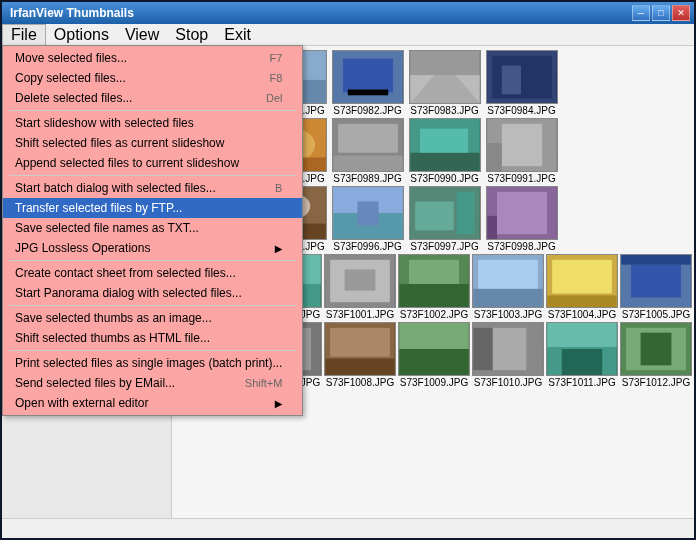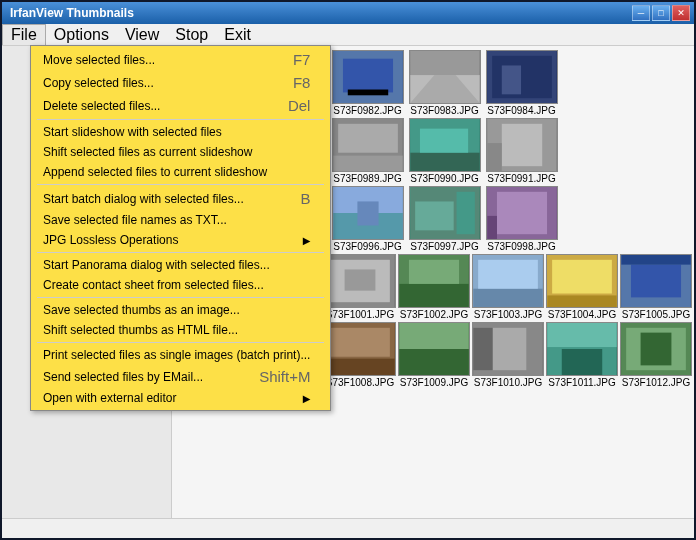--- a/index.html
+++ b/index.html
@@ -83,27 +83,26 @@
       color: black;
       border: 1px solid #aaa;
       border-bottom: none;
     }
 
     
     .dropdown-menu {
       position: absolute;
       top: 21px;
       left: 0;
-      background: #fde047;
+      background: #fca5a5;
       border: 1px solid #888;
       box-shadow: 2px 2px 5px rgba(0,0,0,0.3);
       z-index: 1000;
       min-width: 300px;
       padding: 2px 0;
-      margin-left: 28px;
     }
     .menu-entry {
       display: flex;
       justify-content: space-between;
       align-items: center;
       padding: 3px 20px 3px 12px;
       cursor: pointer;
       font-size: 12px;
       white-space: nowrap;
     }
@@ -112,21 +111,21 @@
       color: white;
     }
     .menu-separator {
       height: 1px;
       background: #ccc;
       margin: 2px 6px;
     }
     .menu-entry .shortcut {
       margin-left: 30px;
       color: #666;
-      font-size: 15px;
+      font-size: 11px;
     }
     .menu-entry .arrow { font-size: 10px; }
 
     
     .main-content {
       display: flex;
       flex: 1;
       overflow: hidden;
     }
 
@@ -254,33 +253,36 @@
         <span>Shift selected files as current slideshow</span>
       </div>
       <div class="menu-entry">
         <span>Append selected files to current slideshow</span>
       </div>
       <div class="menu-separator"></div>
       <div class="menu-entry">
         <span>Start batch dialog with selected files...</span>
         <span class="shortcut">B</span>
       </div>
+      <div class="menu-entry highlighted">
+        <span>Transfer selected files by FTP...</span>
+      </div>
       <div class="menu-entry">
         <span>Save selected file names as TXT...</span>
       </div>
       <div class="menu-entry">
         <span>JPG Lossless Operations</span>
         <span class="arrow">▶</span>
       </div>
       <div class="menu-separator"></div>
       <div class="menu-entry">
+        <span>Create contact sheet from selected files...</span>
+      </div>
+      <div class="menu-entry">
         <span>Start Panorama dialog with selected files...</span>
-      </div>
-      <div class="menu-entry">
-        <span>Create contact sheet from selected files...</span>
       </div>
       <div class="menu-separator"></div>
       <div class="menu-entry">
         <span>Save selected thumbs as an image...</span>
       </div>
       <div class="menu-entry">
         <span>Shift selected thumbs as HTML file...</span>
       </div>
       <div class="menu-separator"></div>
       <div class="menu-entry">

